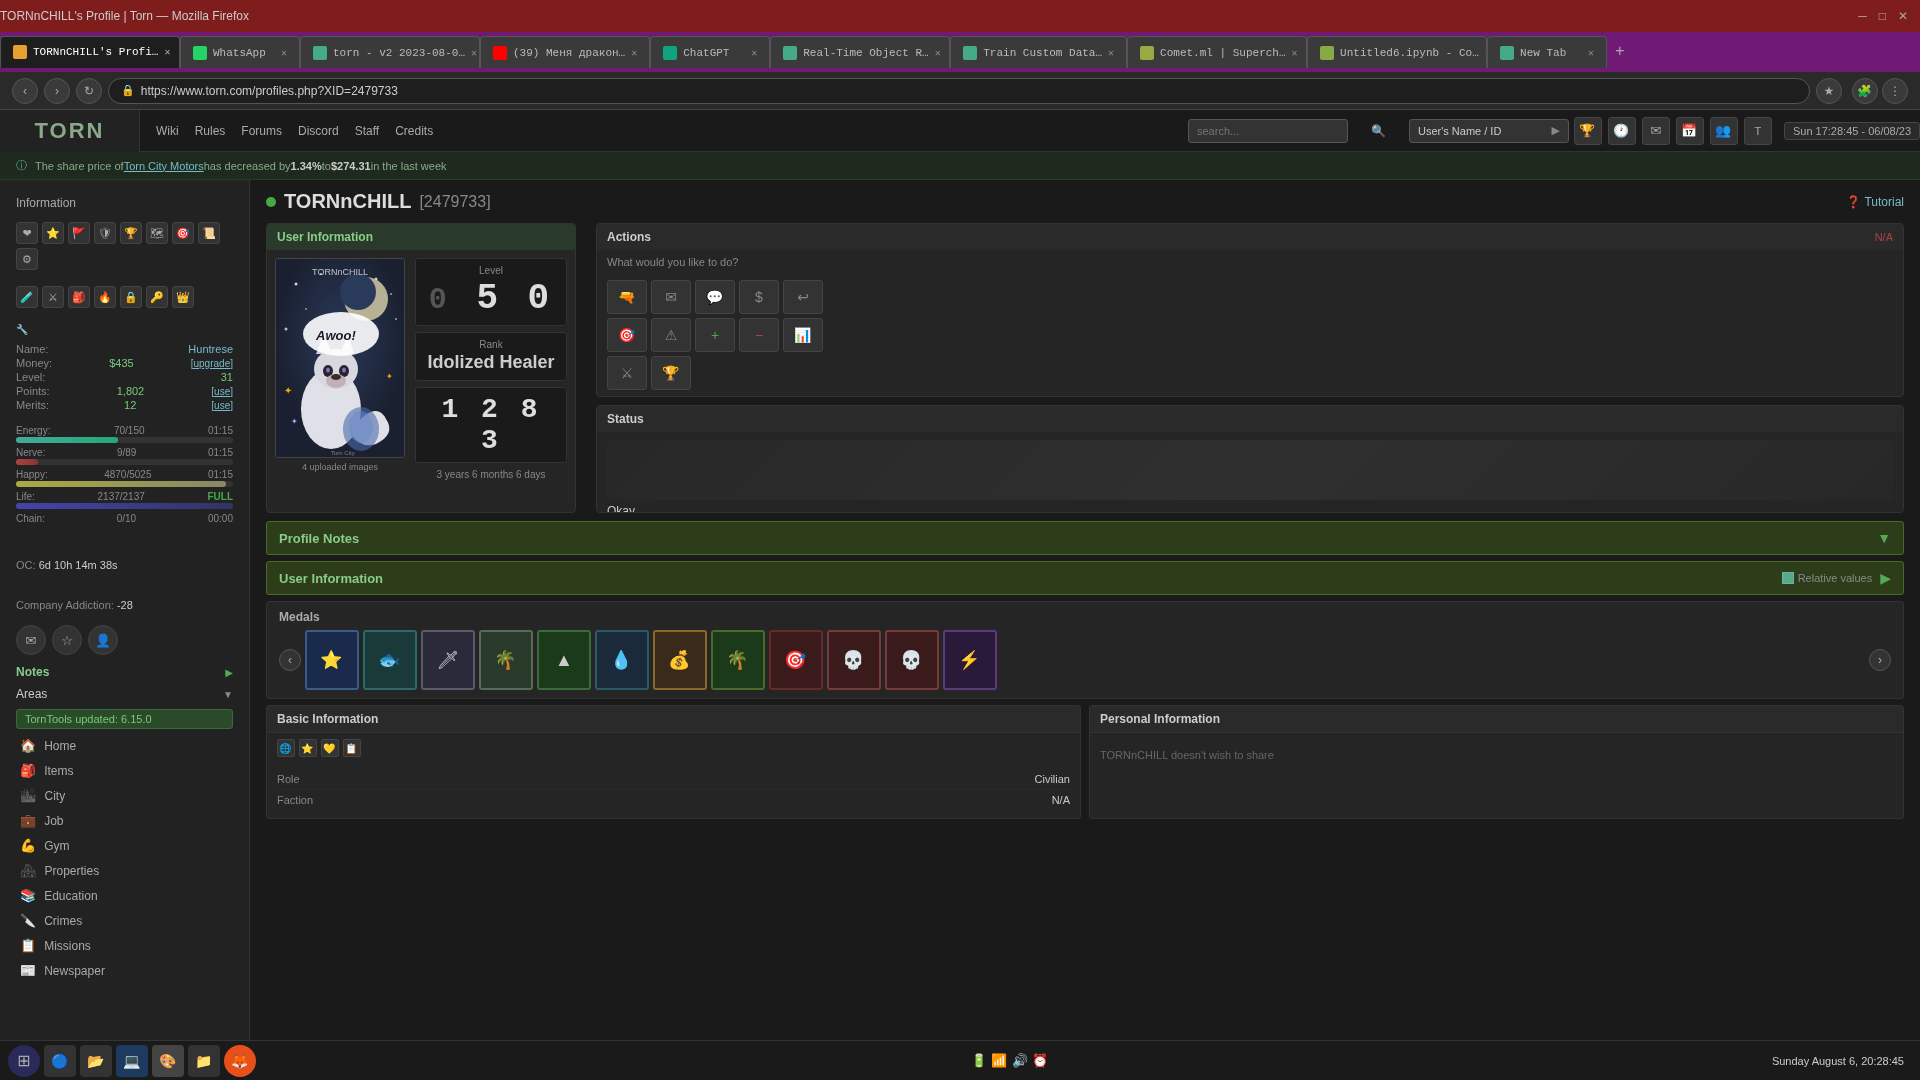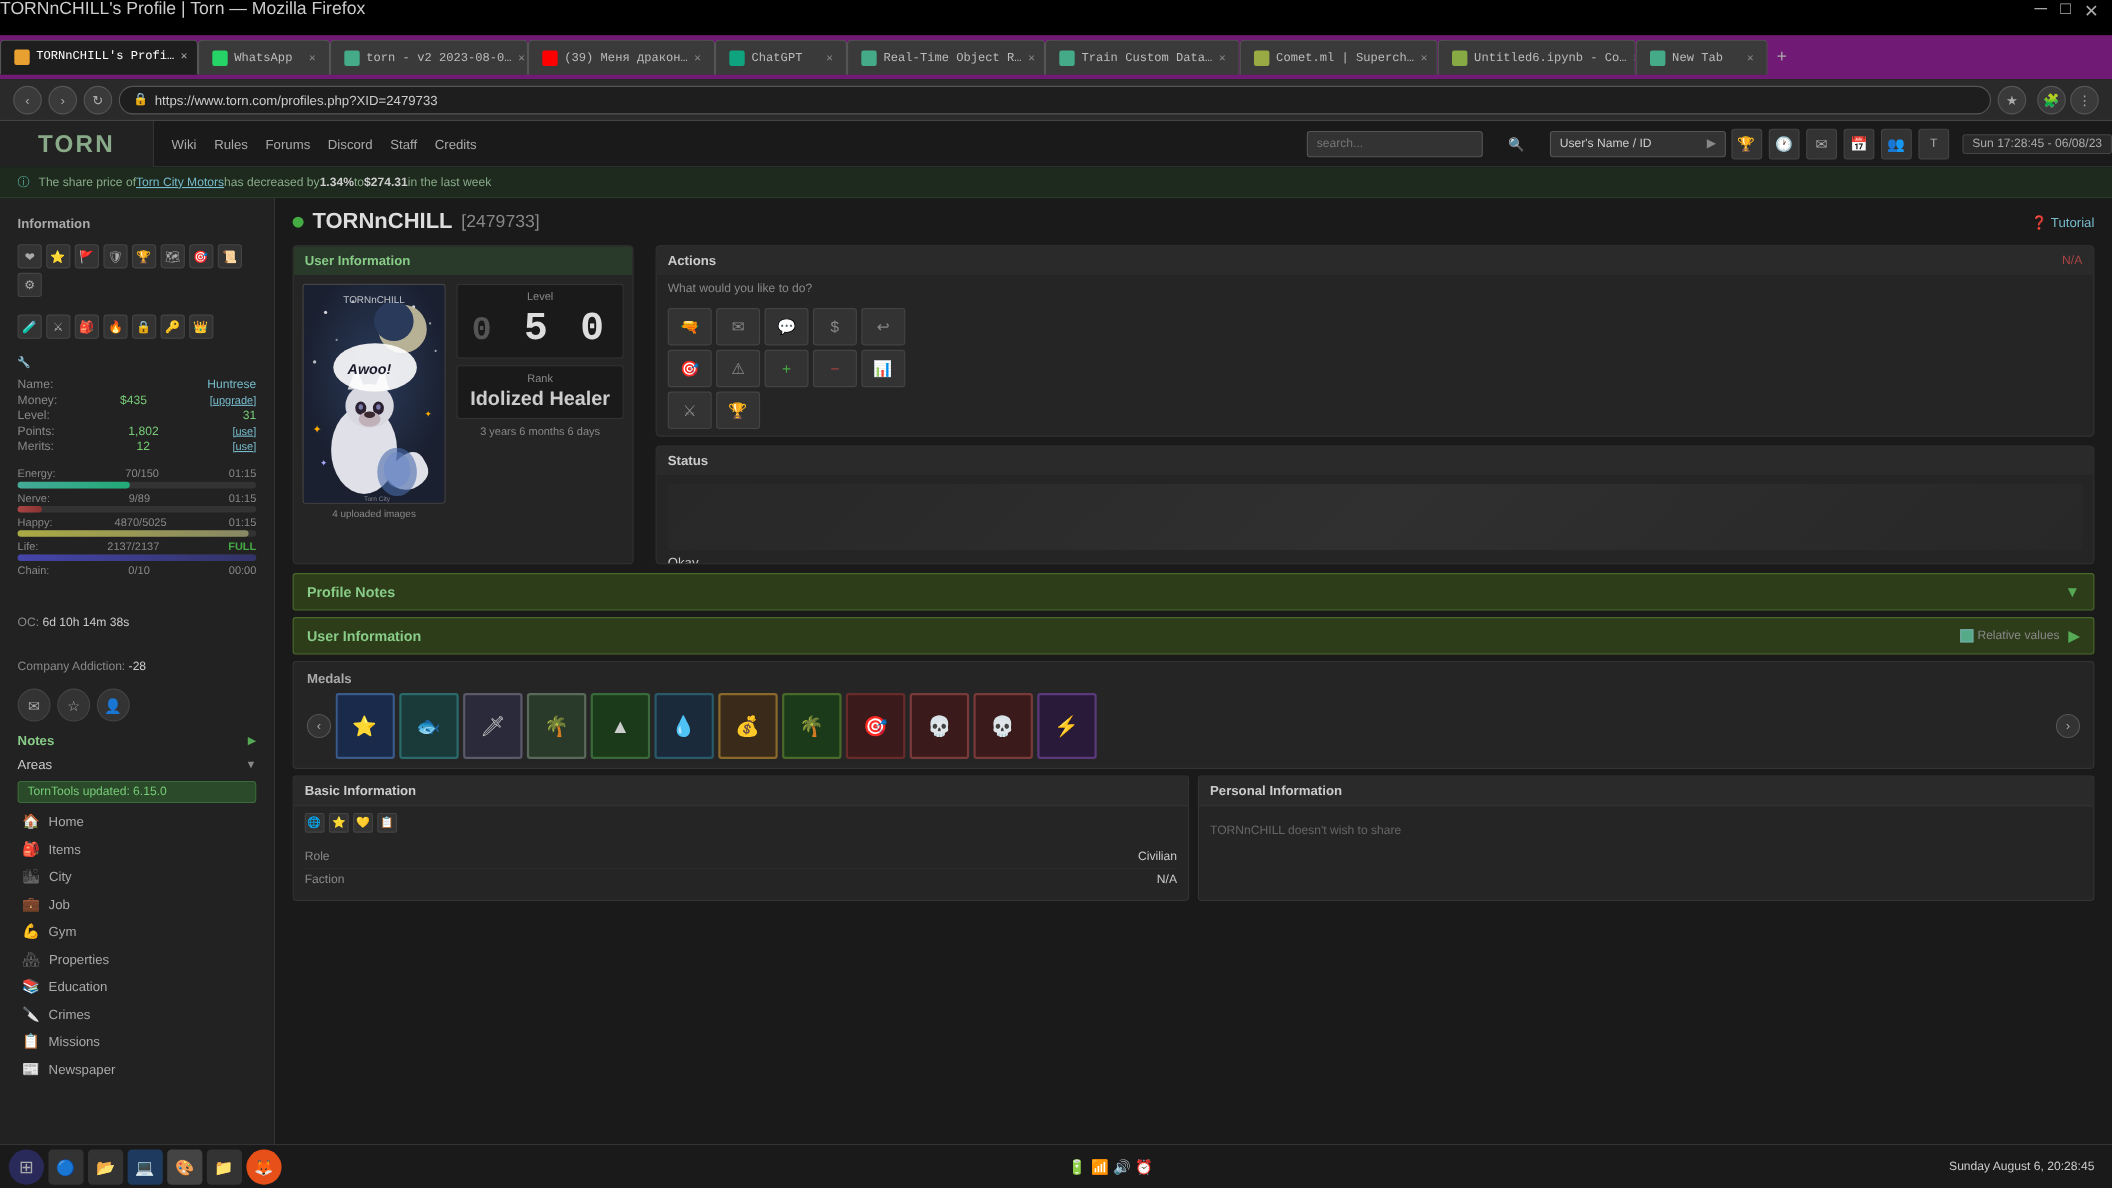--- a/index.html
+++ b/index.html
@@ -8,26 +8,27 @@
       height: 1080px;
       background: #1a1a1a;
       font-family: Arial, sans-serif;
       font-size: 12px;
       color: #ccc;
       overflow: hidden;
     }
 
     
     .browser-title-bar {
-      background: #000000;
+      background: #7f1d1d;
       height: 32px;
       display: flex;
+      align-items: center;
       justify-content: center;
       color: #ccc;
-      font-size: 16px;
+      font-size: 12px;
     }
     .browser-tabs {
       background: #701a75;
       height: 40px;
       display: flex;
       align-items: center;
       padding-left: 0;
       overflow: hidden;
       font-family: Liberation Mono, monospace;
     }
@@ -191,21 +192,21 @@
       width: 250px;
       background: #222;
       border-right: 1px solid #333;
       padding: 12px 8px;
       overflow-y: auto;
       flex-shrink: 0;
     }
     .sidebar-section-title {
       color: #aaa;
       font-size: 12px;
-      font-weight: bold;
+      font-weight: normal;
       padding: 4px 8px;
       margin-bottom: 4px;
     }
     .icon-row {
       display: flex;
       flex-wrap: wrap;
       gap: 4px;
       padding: 4px 8px;
       margin-bottom: 8px;
     }
@@ -1013,20 +1014,23 @@
                 <div class="level-rank-section">
                   <div class="level-box">
                     <div class="level-label">Level</div>
                     <div class="level-number">
                       <span style="color:#555;font-size:30px;">0</span><span style="font-size:36px;color:#ddd;"> 5 0</span>
                     </div>
                   </div>
                   <div class="rank-box">
                     <div class="rank-label">Rank</div>
                     <div class="rank-value">Idolized Healer</div>
+                  </div>
+                  <div class="score-box">
+                    <div class="score-number">1 2 8 3</div>
                   </div>
                   <div class="time-played">3 years 6 months 6 days</div>
                 </div>
               </div>
             </div>
           </div>
 
           <div class="right-panel" style="flex:1;">
 
             <div class="actions-panel">

